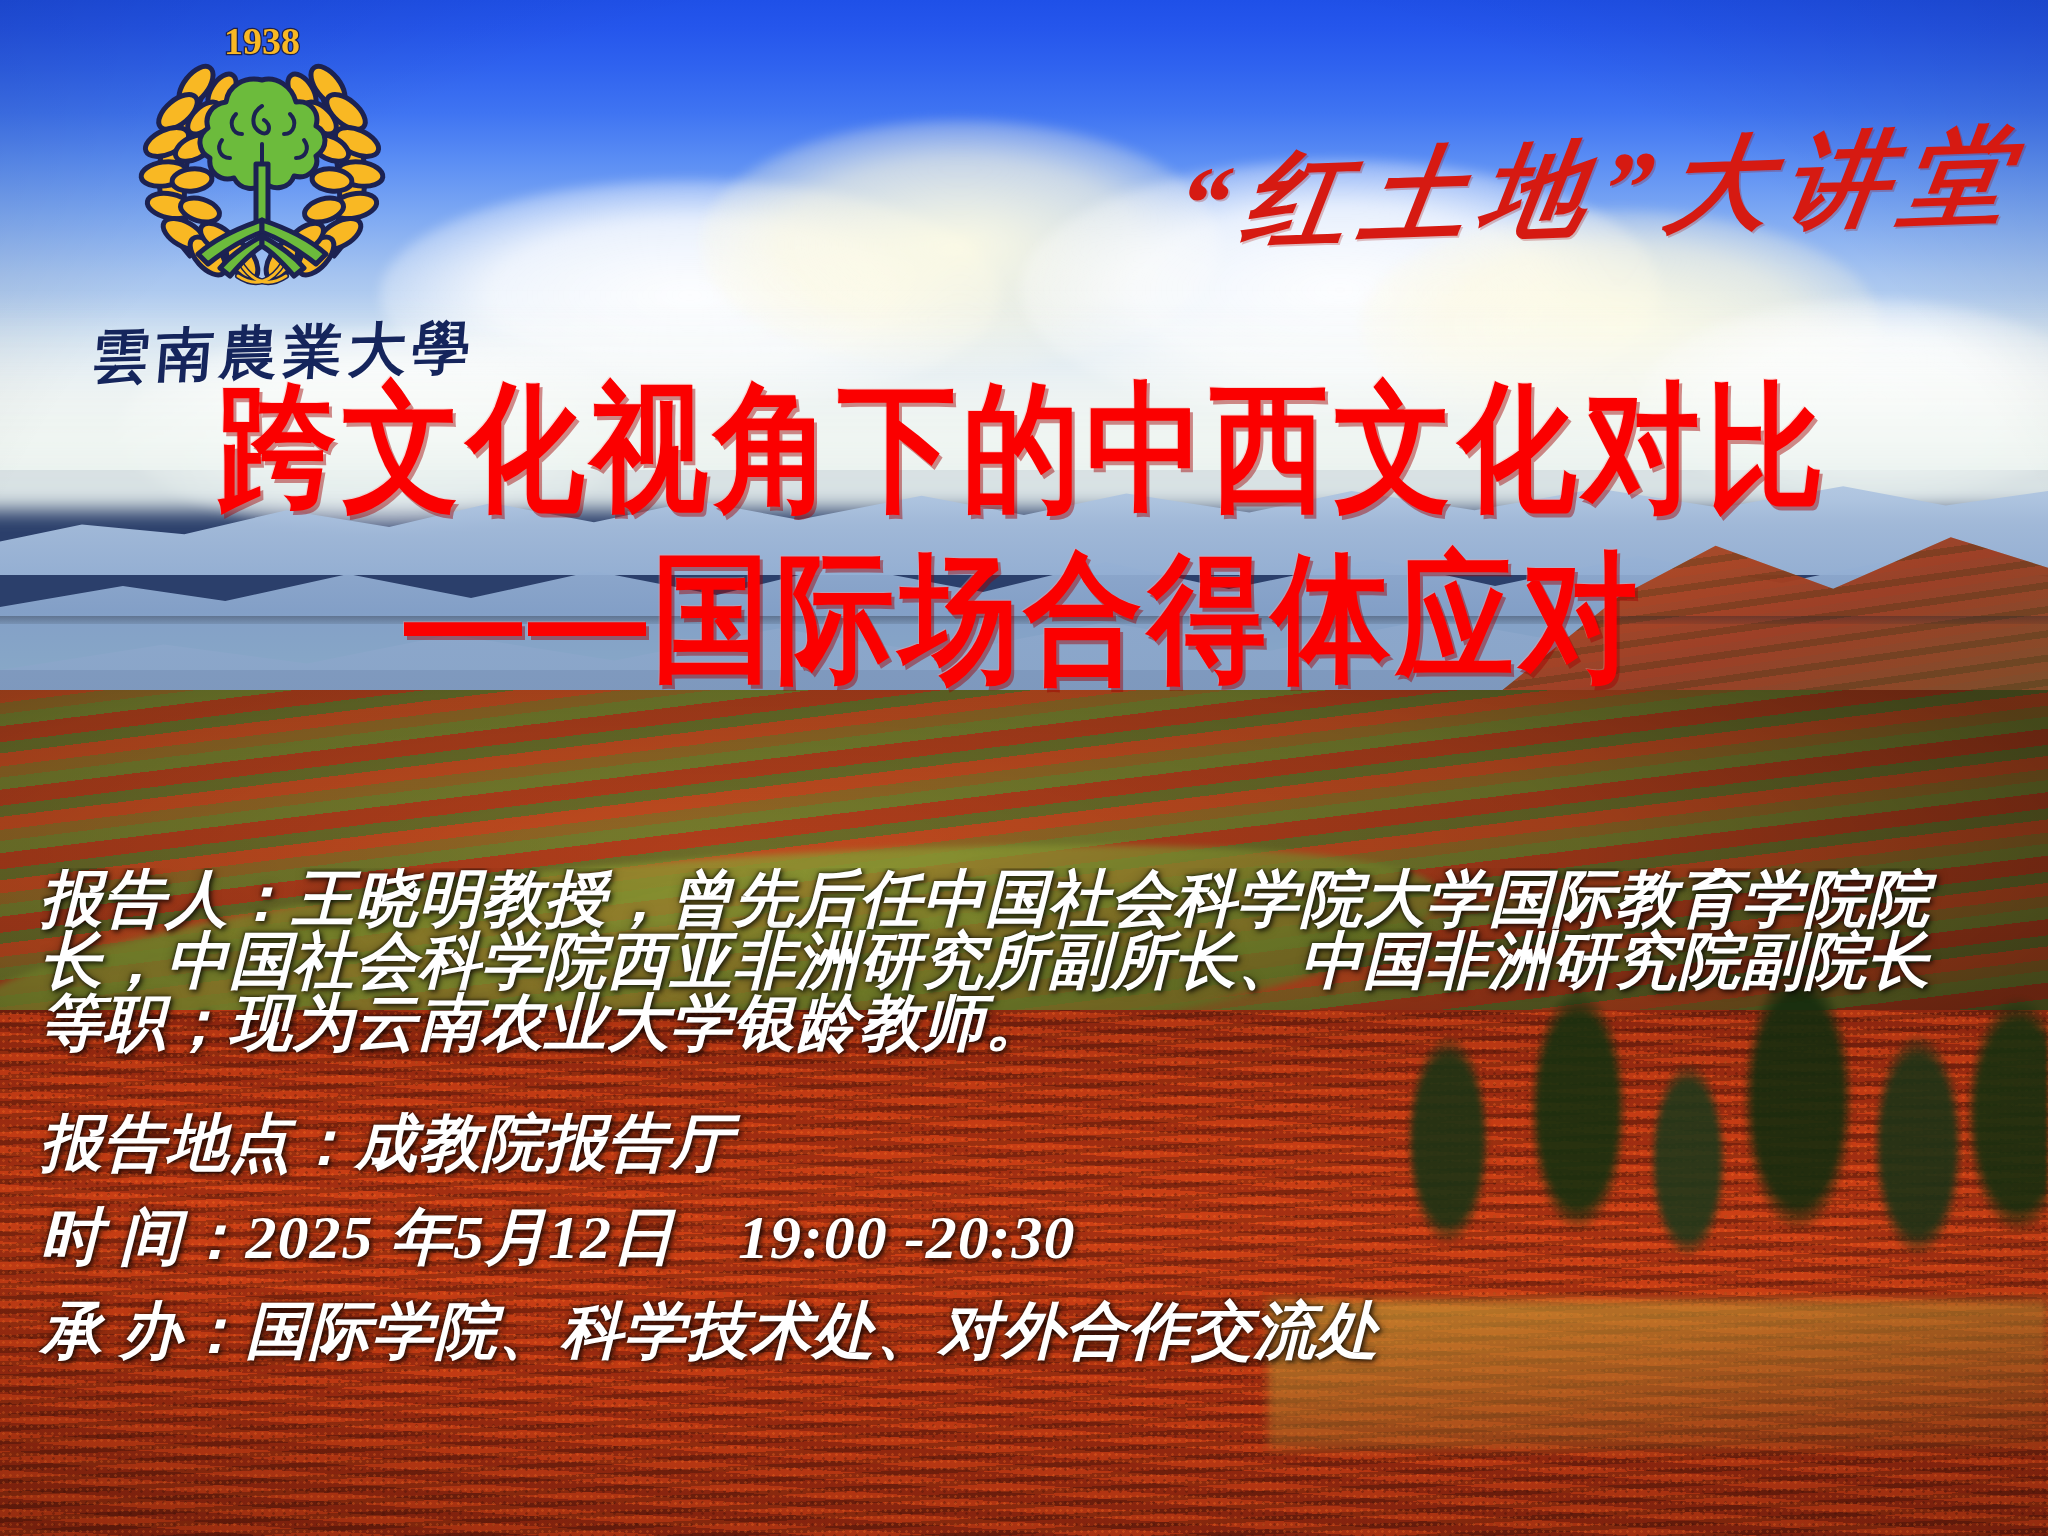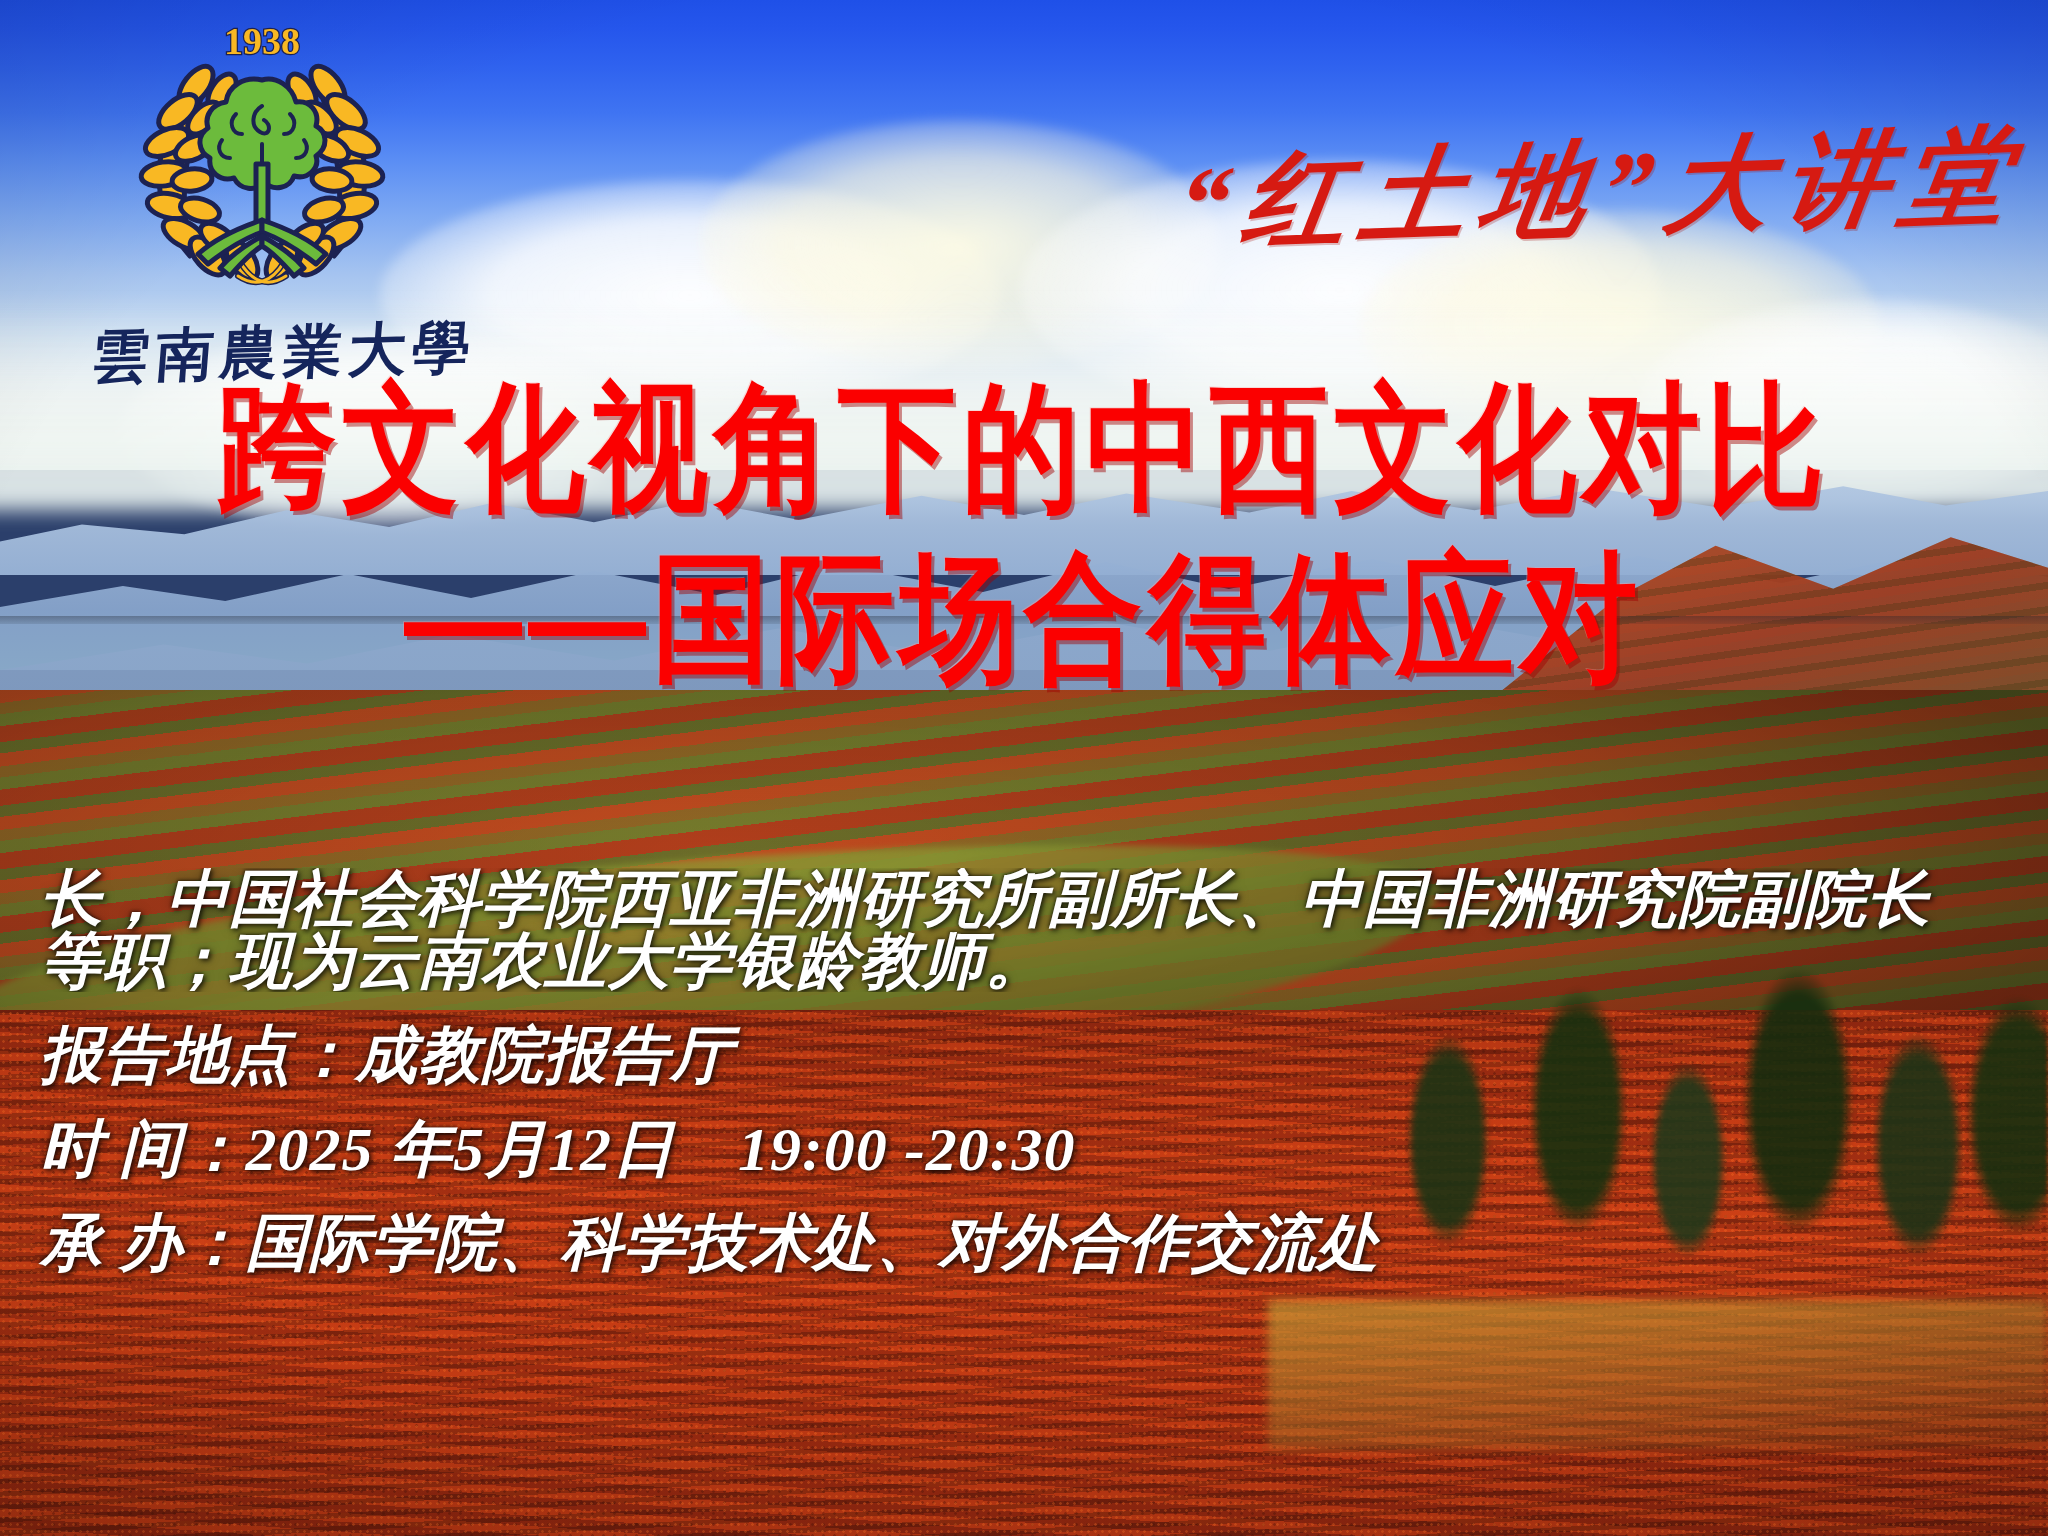--- a/index.html
+++ b/index.html
@@ -215,21 +215,21 @@
     color:#ffffff;
     font-size:62px;
     line-height:1.0;
     white-space:nowrap;
     letter-spacing:1px;
     text-shadow:
       2px 2px 5px rgba(0,0,0,0.75),
       -1px -1px 3px rgba(0,0,0,0.45),
       0 0 12px rgba(0,0,0,0.35);
   }
-  .info-line.para { }
+  .info-line.para { margin-bottom:26px; }
   .info-line.gap  { margin-top:32px; }
   #info .clip { display:block; overflow:hidden; width:2008px; }
   .time-line { font-family:"Liberation Serif", serif; }
 </style>
 </head>
 <body>
 
 <div id="poster">
 
   <div class="bg-layer sky"></div>
@@ -348,20 +348,21 @@
     <div id="uni-name">雲南農業大學</div>
   </div>
 
   <div id="series-name">“红土地”大讲堂</div>
 
   <div id="title-main">跨文化视角下的中西文化对比</div>
   <div id="title-sub">——国际场合得体应对</div>
 
   <div id="info">
     <span class="clip">
+      <div class="info-line">报告人：王晓明教授，曾先后任中国社会科学院大学国际教育学院院</div>
       <div class="info-line">长，中国社会科学院西亚非洲研究所副所长、中国非洲研究院副院长</div>
       <div class="info-line para">等职；现为云南农业大学银龄教师。</div>
     </span>
     <div class="info-line gap">报告地点：成教院报告厅</div>
     <div class="info-line gap time-line">时 间：2025 年5月12日　19:00 -20:30</div>
     <div class="info-line gap">承 办：国际学院、科学技术处、对外合作交流处</div>
   </div>
 
 </div>
 

